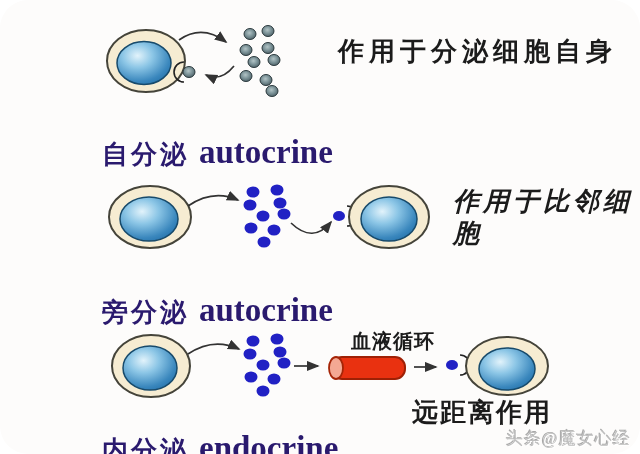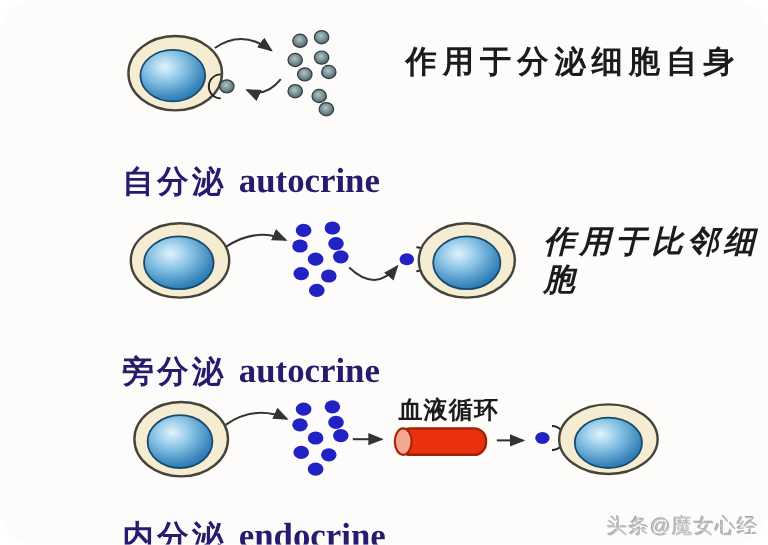--- a/index.html
+++ b/index.html
@@ -24,27 +24,27 @@
     font-size:20px;
     letter-spacing:1px;
     font-weight:600;
   }
   .row-label{
     color:#2a1a6e;
     font-weight:700;
     font-size:26px;
   }
   .row-label .zh{letter-spacing:3px;margin-right:10px;margin-left:40px;}
-  .row-label .en{font-size:29px;letter-spacing:0;}
+  .row-label .en{font-size:33px;letter-spacing:0;}
   .watermark{
     font-size:17px;
     color:#bdbdbd;
     letter-spacing:1px;
     text-shadow:1px 1px 0 #ffffff, -1px -1px 0 #a8a8a8;
-    font-family:Liberation Sans, sans-serif;
+    font-family:Liberation Serif, serif;
   }
 </style>
 </head>
 <body>
 
 <div class="stage">
 
   <svg width="640" height="454" viewBox="0 0 640 454">
     <defs>
       <radialGradient id="nuc" cx="38%" cy="33%" r="80%">
@@ -154,22 +154,23 @@
   <div class="txt row-label" style="left:36px; top:104px;">
     <span class="zh">自分泌</span><span class="en">autocrine</span>
   </div>
 
   <div class="txt note note-wrap" style="left:453px; top:186px; width:192px; letter-spacing:4px;font-style:italic;">作用于比邻细胞</div>
 
   <div class="txt row-label" style="left:36px; top:262px;">
     <span class="zh">旁分泌</span><span class="en">autocrine</span>
   </div>
 
-  <div class="txt vessel-label" style="left:332px; top:328px;text-align:right;">血液循环</div>
+  <div class="txt vessel-label" style="left:351px; top:328px;text-align:right;">血液循环</div>
 
+  <div class="txt note" style="left:412px; top:395px; letter-spacing:2px;">远距离作用</div>
 
   <div class="txt row-label" style="left:36px; top:400px;">
     <span class="zh">内分泌</span><span class="en">endocrine</span>
   </div>
 
   <div class="txt watermark" style="left:506px; top:427px;">头条@魔女心经</div>
 
 </div>
 
 </body></html>

